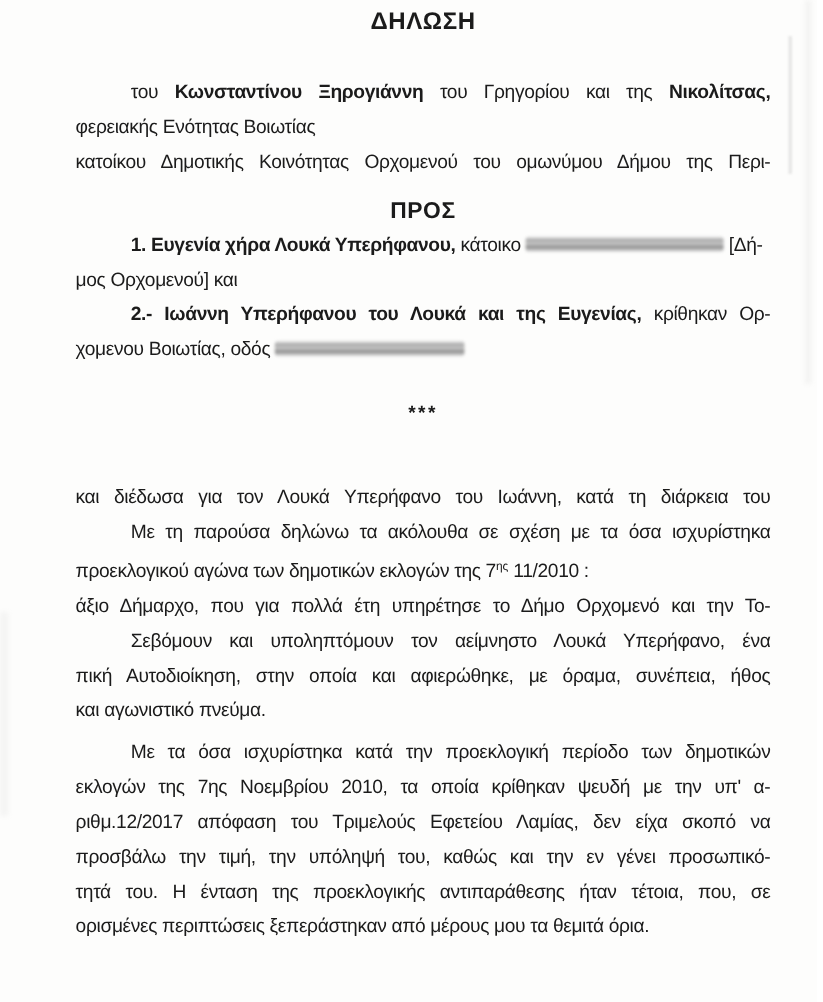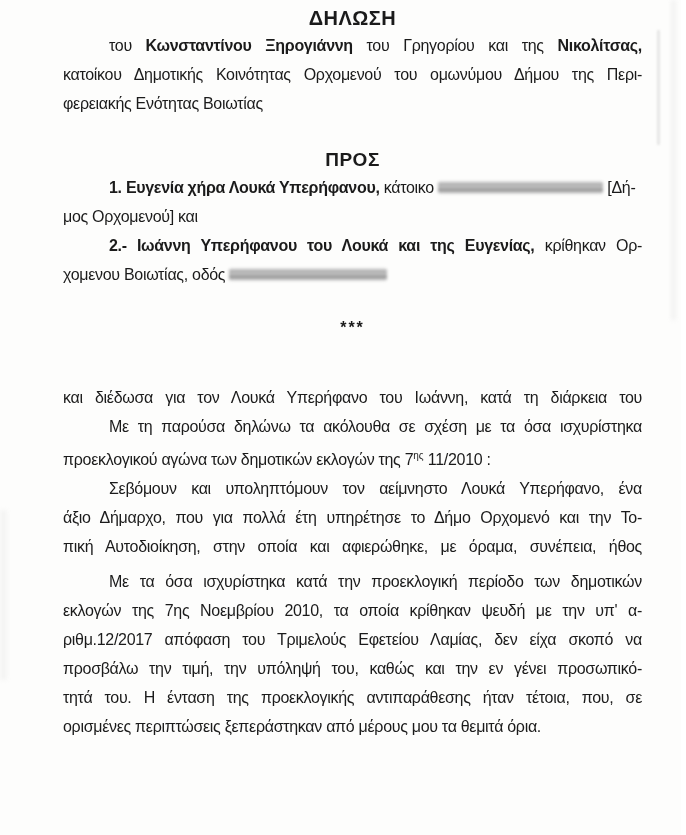--- a/index.html
+++ b/index.html
@@ -34,28 +34,28 @@
   .b { font-weight: bold; }
   .doc-title {
     margin-top: 5px;
     text-align: center;
     font-weight: bold;
     font-size: 20px;
     line-height: 26px;
     letter-spacing: 0.5px;
   }
   .to-header {
-    margin-top: 29px;
+    margin-top: 14px;
     text-align: center;
     font-weight: bold;
     font-size: 19px;
     line-height: 26px;
     letter-spacing: 0.5px;
   }
-  .intro-block { }
+  .intro-block { margin-top: 32px; }
   .recipients-block { }
   .separator-line {
     margin-top: 26px;
     text-align: center;
     font-weight: bold;
     font-size: 16px;
     line-height: 26px;
     letter-spacing: 2px;
   }
   .body-block { margin-top: 42px; }
@@ -90,45 +90,46 @@
   <div class="artifact artifact-right-streak"></div>
   <div class="artifact artifact-right-band"></div>
   <div class="artifact artifact-left-band"></div>
 
   <div class="content">
 
     <div class="doc-title">ΔΗΛΩΣΗ</div>
 
     <div class="intro-block">
       <div class="line jl indent"><span>του </span><span class="b">Κωνσταντίνου Ξηρογιάννη</span><span> του Γρηγορίου και της </span><span class="b">Νικολίτσας,</span></div>
+      <div class="line ll">φερειακής Ενότητας Βοιωτίας</div>
       <div class="line jl">κατοίκου Δημοτικής Κοινότητας Ορχομενού του ομωνύμου Δήμου της Περι-</div>
-      <div class="line ll">φερειακής Ενότητας Βοιωτίας</div>
     </div>
 
     <div class="to-header">ΠΡΟΣ</div>
 
     <div class="recipients-block">
       <div class="line nowrap indent"><span class="b">1. Ευγενία χήρα Λουκά Υπερήφανου,</span><span> κάτοικο </span><span class="redaction redaction-1"></span><span> [Δή-</span></div>
       <div class="line ll">μος Ορχομενού] και</div>
       <div class="line jl indent"><span class="b">2.- Ιωάννη Υπερήφανου του Λουκά και της Ευγενίας,</span><span> κρίθηκαν Ορ-</span></div>
       <div class="line ll"><span>χομενου Βοιωτίας, οδός </span><span class="redaction redaction-2"></span></div>
     </div>
 
     <div class="separator-line">***</div>
 
     <div class="body-block">
       <div class="line jl">και διέδωσα για τον Λουκά Υπερήφανο του Ιωάννη, κατά τη διάρκεια του</div>
       <div class="line jl indent">Με τη παρούσα δηλώνω τα ακόλουθα σε σχέση με τα όσα ισχυρίστηκα</div>
       <div class="line ll"><span>προεκλογικού αγώνα των δημοτικών εκλογών της 7</span><span class="sup">ης</span><span> 11/2010 :</span></div>
     </div>
 
     <div>
+      <div class="line jl">άξιο Δήμαρχο, που για πολλά έτη υπηρέτησε το Δήμο Ορχομενό και την Το-</div>
       <div class="line jl indent">Σεβόμουν και υποληπτόμουν τον αείμνηστο Λουκά Υπερήφανο, ένα</div>
-      <div class="line jl">άξιο Δήμαρχο, που για πολλά έτη υπηρέτησε το Δήμο Ορχομενό και την Το-</div>
       <div class="line jl">πική Αυτοδιοίκηση, στην οποία και αφιερώθηκε, με όραμα, συνέπεια, ήθος</div>
+      <div class="line ll">και αγωνιστικό πνεύμα.</div>
     </div>
 
     <div class="p3-block">
       <div class="line jl indent">Με τα όσα ισχυρίστηκα κατά την προεκλογική περίοδο των δημοτικών</div>
       <div class="line jl">εκλογών της 7ης Νοεμβρίου 2010, τα οποία κρίθηκαν ψευδή με την υπ' α-</div>
       <div class="line jl">ριθμ.12/2017 απόφαση του Τριμελούς Εφετείου Λαμίας, δεν είχα σκοπό να</div>
       <div class="line jl">προσβάλω την τιμή, την υπόληψή του, καθώς και την εν γένει προσωπικό-</div>
       <div class="line jl">τητά του. Η ένταση της προεκλογικής αντιπαράθεσης ήταν τέτοια, που, σε</div>
       <div class="line ll">ορισμένες περιπτώσεις ξεπεράστηκαν από μέρους μου τα θεμιτά όρια.</div>
     </div>

